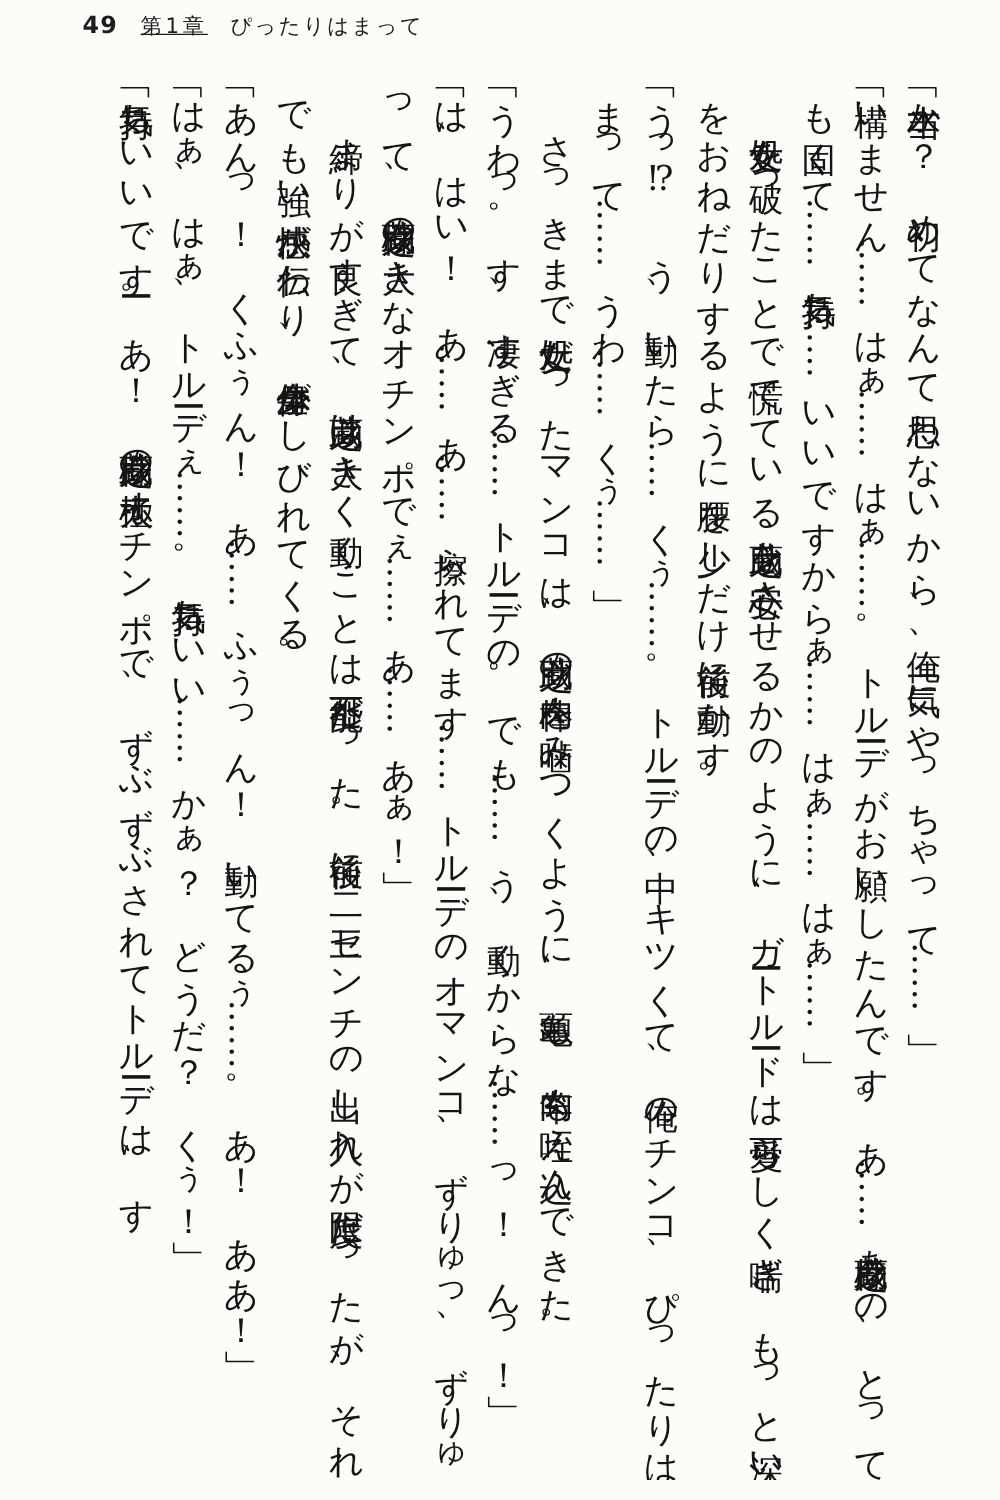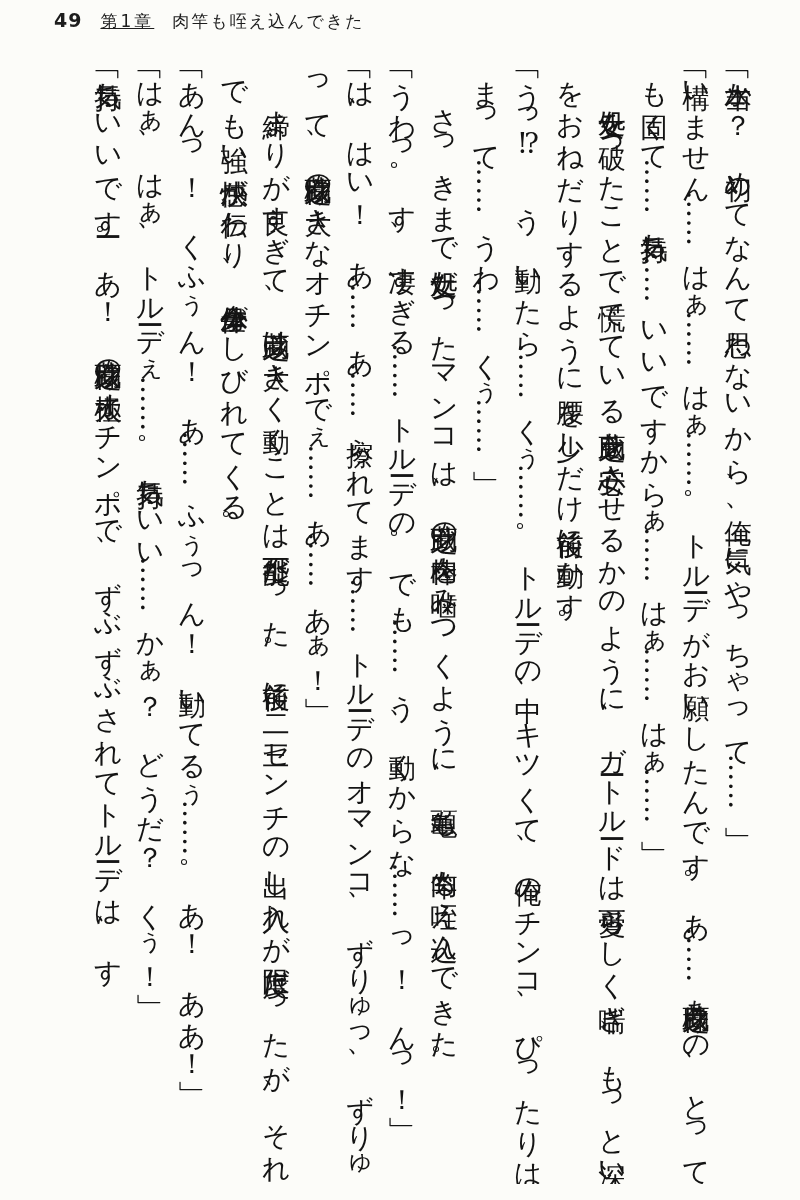--- a/index.html
+++ b/index.html
@@ -9,21 +9,21 @@
     position:relative;
     width:800px; height:1200px;
     background:#fcfcf9;
     overflow:hidden;
     color:#141414;
     font-family:"DejaVu Serif","Liberation Serif",serif;
   }
 
   
   .running-header {
-    position:absolute; top:9px; left:54px;
+    position:absolute; top:9px; left:66px;
     display:flex; align-items:baseline; gap:18px;
     font-family:"DejaVu Sans","Liberation Sans",sans-serif;
     color:#1d1d1d;
     text-align:right;
   }
   .page-number { font-size:19px; font-weight:bold; letter-spacing:1px; }
   .chapter-label { font-size:17px; letter-spacing:3px;text-decoration:underline; }
   .chapter-title { font-size:17px; letter-spacing:2px; }
 
   
@@ -42,21 +42,21 @@
   .body-text p.indent { text-indent:1em; }
 </style>
 </head>
 <body>
 
 <div class="page">
 
   <div class="running-header">
     <span class="page-number">49</span>
     <span class="chapter-label">第1章</span>
-    <span class="chapter-title">肉竿も咥え込んできた</span>
+    <span class="chapter-title">ぴったりはまって</span>
   </div>
 
   <div class="body-text">
     <p>「本当か？　初めてなんて思わないから、俺、一気にやっちゃって……」</p>
     <p>「構いません……はぁ……はぁ……。トルーデがお願いしたんです。あ……蔵之助様ぁの、とっても固くて……気持ち……いいですからぁ……はぁ……はぁ……」</p>
     <p class="indent">処女を破ったことで慌てている蔵之助を安心させるかのように、ガートルードは可愛らしく喘ぎ、もっと深い挿入をおねだりするように腰を少しだけ前後に動かす。</p>
     <p>「うっ⁉　う、動いたら……くぅ……。トルーデの中、キツくて、俺のチンコ、ぴったりはまって……うわ……くぅ……」</p>
     <p class="indent">さっきまで処女だったマンコは、蔵之助の肉棒を噛みつくように、亀頭も、肉竿も咥え込んできた。</p>
     <p>「うわっ。す、凄すぎる……トルーデの。でも……う、動くからな……っ！　んっ！」</p>
     <p>「は、はい！　あ……あ……擦られてます……トルーデのオマンコ、ずりゅっ、ずりゅって、蔵之助様の大きなオチンポでぇ……あ……あぁ！」</p>

